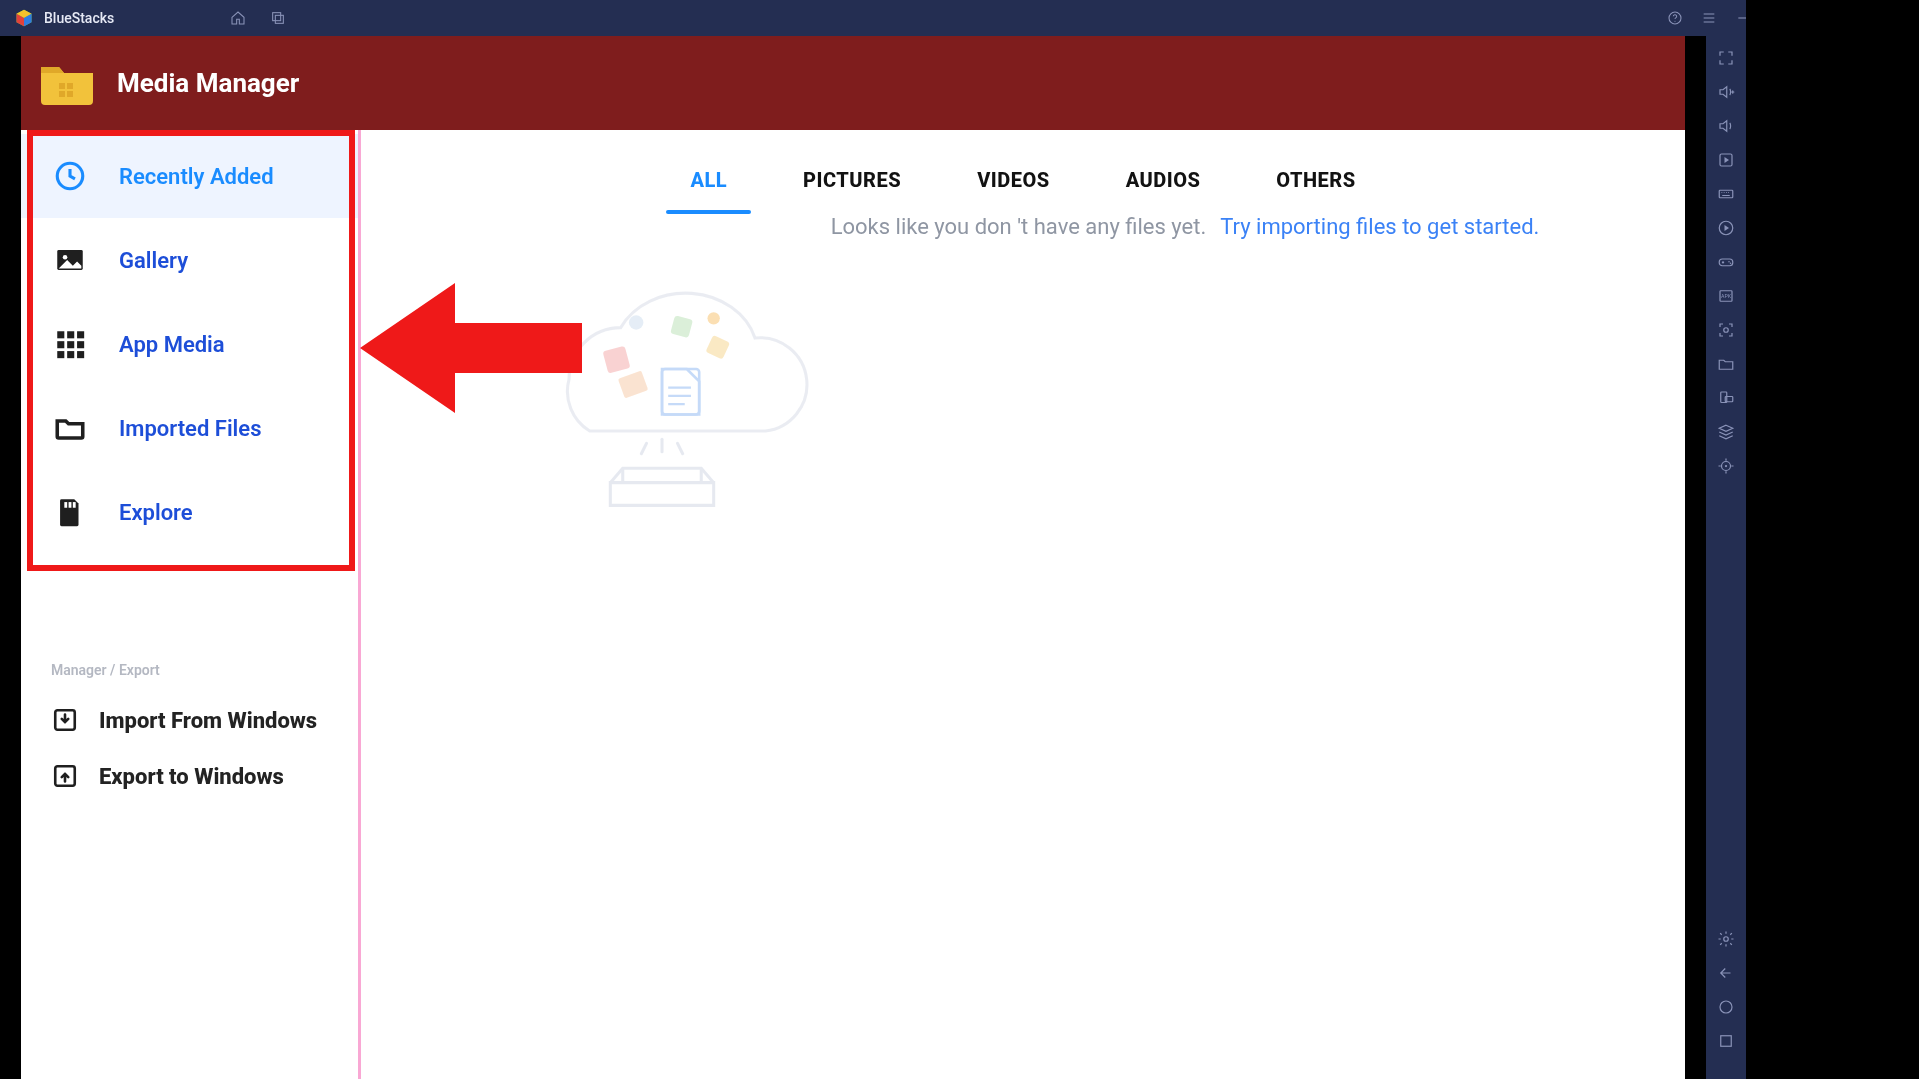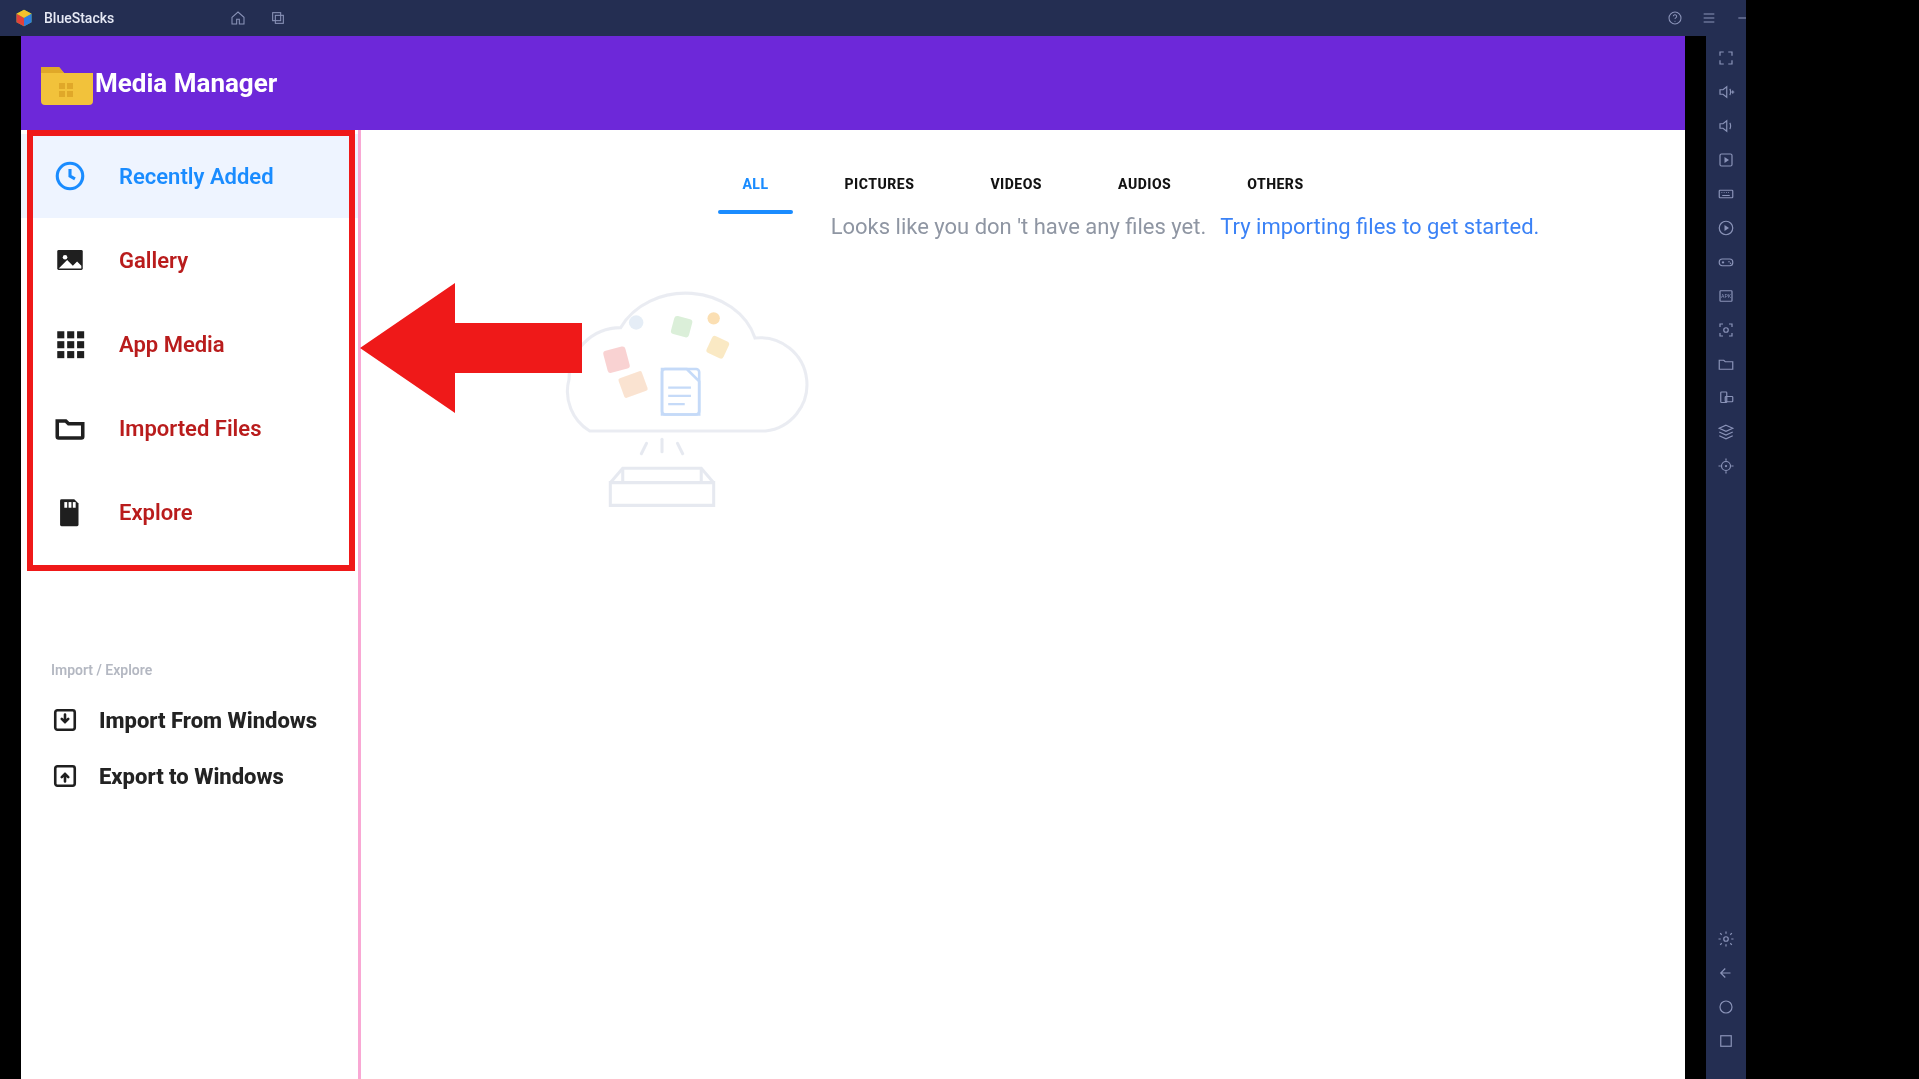--- a/index.html
+++ b/index.html
@@ -41,40 +41,40 @@
   .stage {
     position:absolute; left:0; top:36px; right:40px; bottom:0; background:#000;
   }
   .canvas {
     position:absolute; left:21px; top:0; right:21px; bottom:0; background:#fff;
     display:flex; flex-direction:column;
   }
 
   
   .appheader {
-    height: 94px; background:#6d28d9; display:flex; align-items:center;
-    padding-left: 18px; flex-shrink:0;
+    height: 94px; background:#7f1d1d; display:flex; align-items:center;
+    padding-left: 18px; gap: 22px; flex-shrink:0;
   }
   .folder-ic {
     width: 56px; height: 48px; position:relative;
   }
   .folder-ic svg{ width:56px; height:48px; display:block; }
   .appheader .app-title { color:#fff; font-size:26px; font-weight:700; }
 
   
   .body {
     flex:1; display:flex; min-height:0;
   }
   .sidebar {
     width: 340px; border-right:3px solid #f9a8d4; position:relative; padding-top:4px;
     background:#fff; overflow:hidden;
   }
   .sb-item {
     height: 84px; display:flex; align-items:center; gap: 32px; padding-left: 32px;
-    font-size: 22px; color:#b91c1c; font-weight:600; cursor:pointer;
+    font-size: 22px; color:#1d4ed8; font-weight:600; cursor:pointer;
   }
   .sb-item.selected { background:#eef4ff; color:#1a8cff; }
   .sb-item .ic { width:34px; height:34px; display:flex; align-items:center; justify-content:center; }
   .sb-item .ic svg{ width:34px; height:34px; }
   .sb-section-label{
     color:#b4b8c2; font-size:14px; font-weight:600; padding:8px 0 14px 30px;
   }
   .sb-action {
     display:flex; align-items:center; gap:20px; padding: 14px 0 14px 30px;
     font-size:22px; font-weight:800; color:#232323; cursor:pointer;
@@ -90,21 +90,21 @@
     position:absolute; pointer-events:none;
   }
 
   
   .content { flex:1; display:flex; flex-direction:column; }
   .tabs {
     height: 84px; display:flex; align-items:flex-end; justify-content:center; gap: 64px;
     padding-bottom: 0;
   }
   .tab {
-    padding: 10px 6px 22px 6px; font-size: 14px; font-weight:800; color:#121212;
+    padding: 10px 6px 22px 6px; font-size: 20px; font-weight:800; color:#121212;
     cursor:pointer; position:relative; letter-spacing:0.5px;
   }
   .tab.active { color:#1a8cff; }
   .tab.active::after{
     content:""; position:absolute; left:-18px; right:-18px; bottom:0; height:4px;
     background:#1a8cff; border-radius:2px;
   }
   .empty-area{
     flex:1; display:flex; flex-direction:row; justify-content:center; gap:14px;
     color:#9aa1ad;
@@ -358,21 +358,21 @@
                   <rect x="8" y="5" width="2" height="4" fill="#fff"></rect>
                   <rect x="11" y="5" width="2" height="4" fill="#fff"></rect>
                   <rect x="14" y="5" width="2" height="4" fill="#fff"></rect>
                 </svg>
             </span>
             <span>Explore</span>
           </div>
 
           <div style="height:100px"></div>
 
-          <div class="sb-section-label">Import / Explore</div>
+          <div class="sb-section-label">Manager / Export</div>
 
           <div class="sb-action">
             <span class="ic">
               <svg viewBox="0 0 24 24" fill="none" stroke="#1f1f1f" stroke-width="2.4">
                   <rect x="3" y="3" width="18" height="18" rx="2"></rect>
                   <path d="M12 7v7M9 11l3 3 3-3" stroke-linecap="round" stroke-linejoin="round"></path>
                 </svg>
             </span>
             <span>Import From Windows</span>
           </div>

